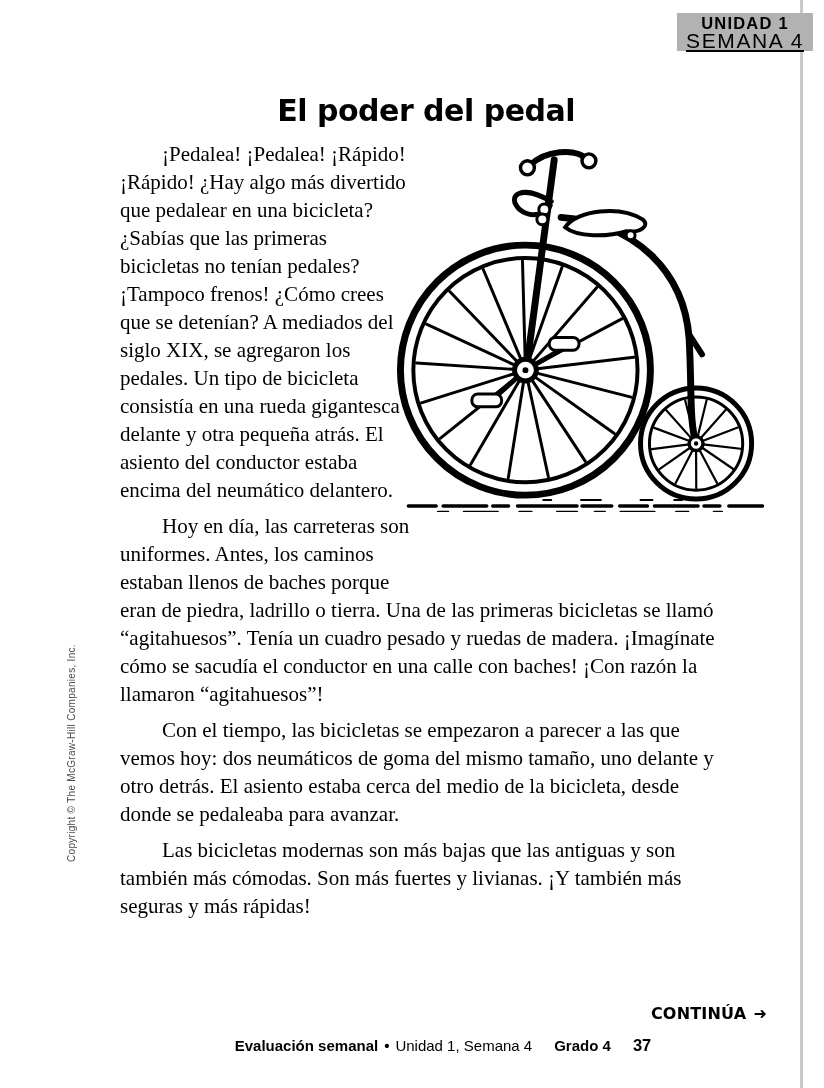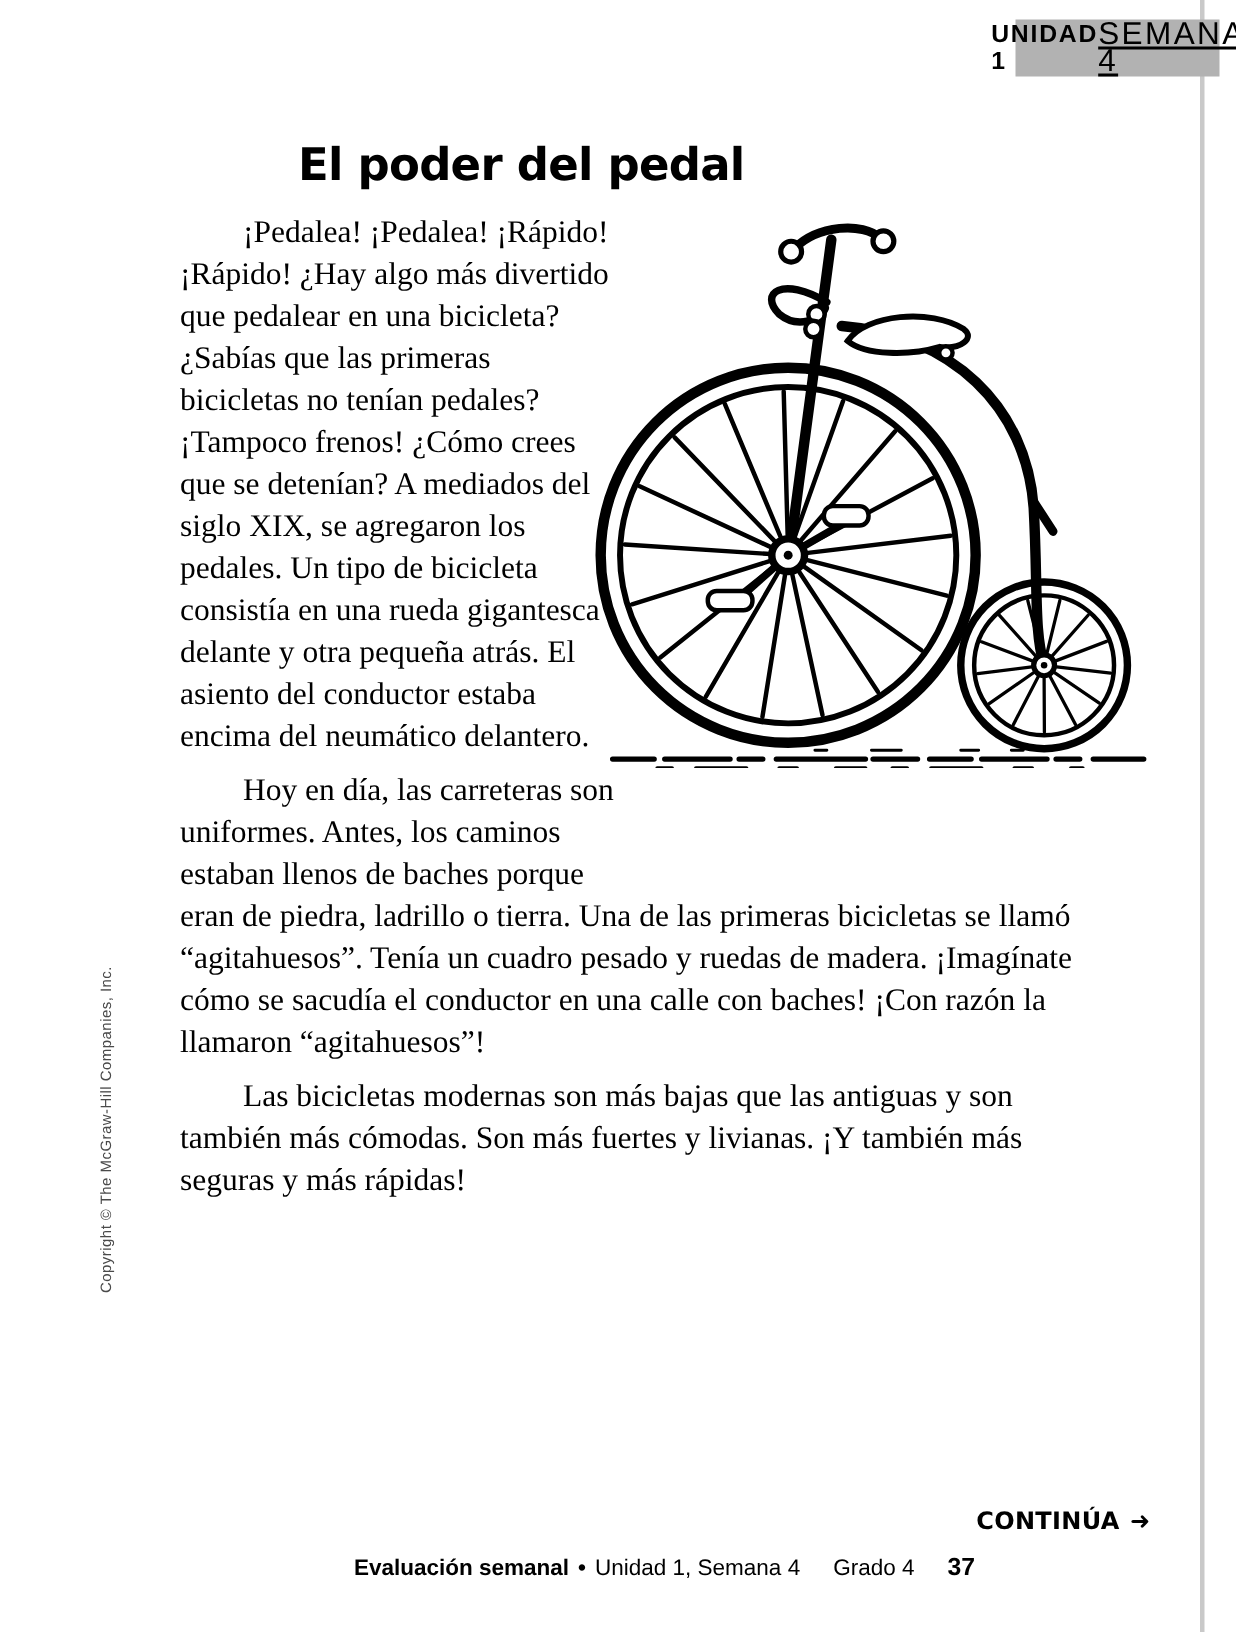--- a/index.html
+++ b/index.html
@@ -2,28 +2,28 @@
 <html lang="es"><head>
 <meta charset="utf-8">
 <style>
   html,body{margin:0;padding:0;background:#fff;}
   .page{position:relative;width:824px;height:1088px;background:#ffffff;overflow:hidden;
         font-family:"Liberation Sans",sans-serif;color:#000;}
   
   .vrule{position:absolute;left:800px;top:0;width:3px;height:1088px;background:#c9c9c9;}
   
   .unit-box{position:absolute;left:677px;top:13px;width:136px;height:38px;background:#b2b2b2;
-            display:flex;flex-direction:row;justify-content:center;align-items:center;line-height:18px;}
+            display:flex;flex-direction:column;justify-content:center;align-items:center;line-height:18px;}
   .unit-box .u1{font-weight:bold;font-size:16.5px;letter-spacing:1.2px;}
   .unit-box .u2{font-weight:normal;font-size:21px;letter-spacing:1.6px;text-decoration:underline;}
   
   .content{position:absolute;left:120px;top:80px;width:600px;}
   .instructions{font-weight:bold;font-size:19px;line-height:25px;white-space:pre-line;
                 font-family:"DejaVu Sans","Liberation Sans",sans-serif;letter-spacing:-0.2px;}
-  .title{width:455px;text-align:center;margin-top:13px;
+  .title{width:455px;text-align:right;margin-top:13px;
          font-family:"DejaVu Sans","Liberation Sans",sans-serif;
          font-weight:900;font-size:30px;letter-spacing:-0.5px;}
   .article{margin-top:12px;font-family:"Liberation Serif",serif;font-size:21px;line-height:28px;}
   .article p{margin:4px 0 8px 0;text-indent:42px;}
   
   .figure{float:right;width:358px;height:440px;margin:0 -48px 0 0;}
   .figure svg{display:block;margin-left:-17px;}
   .figcaption{margin-top:2px;padding-right:36px;
               font-family:"Liberation Sans",sans-serif;font-weight:bold;
               font-size:12.5px;line-height:15px;text-indent:0;}
@@ -32,21 +32,21 @@
   .copyright{position:absolute;left:66px;top:862px;transform:rotate(-90deg);transform-origin:0 0;
              white-space:nowrap;font-size:10px;color:#4a4a4a;letter-spacing:0.3px;}
   
   .continua{position:absolute;right:57px;top:1004px;font-weight:bold;font-size:16px;
             font-family:"DejaVu Sans","Liberation Sans",sans-serif;letter-spacing:0.2px;}
   .continua .arrow{margin-left:7px;}
   .footer{position:absolute;left:120px;right:58px;top:1036px;display:flex;
           justify-content:center;align-items:baseline;font-size:15px;}
   .footer .b{font-weight:bold;}
   .footer .sep{margin:0 6px;font-weight:bold;}
-  .footer .right span{margin-left:22px;}
+  .footer .right span{margin-left:22px;font-weight:bold;}
   .footer .pagenum{font-weight:bold;font-size:16.5px;}
 </style>
 </head>
 <body>
 
 <div class="page">
 
   <div class="vrule"></div>
 
   <div class="unit-box">
@@ -130,20 +130,21 @@
             <circle cx="132" cy="232" r="11" stroke-width="5" fill="#fff"></circle>
             <circle cx="132" cy="232" r="3" fill="#000" stroke="none"></circle>
             <circle cx="304" cy="306" r="7" stroke-width="3.5" fill="#fff"></circle>
             <circle cx="304" cy="306" r="2.2" fill="#000" stroke="none"></circle>
           </g>
         </svg>
       </div>
 
       <p>¡Pedalea! ¡Pedalea! ¡Rápido! ¡Rápido! ¿Hay algo más divertido que pedalear en una bicicleta? ¿Sabías que las primeras bicicletas no tenían pedales? ¡Tampoco frenos! ¿Cómo crees que se detenían? A mediados del siglo XIX, se agregaron los pedales. Un tipo de bicicleta consistía en una rueda gigantesca delante y otra pequeña atrás. El asiento del conductor estaba encima del neumático delantero.</p>
       <p>Hoy en día, las carreteras son uniformes. Antes, los caminos estaban llenos de baches porque eran de piedra, ladrillo o tierra. Una de las primeras bicicletas se llamó “agitahuesos”. Tenía un cuadro pesado y ruedas de madera. ¡Imagínate cómo se sacudía el conductor en una calle con baches! ¡Con razón la llamaron “agitahuesos”!</p>
+      <p>Con el tiempo, las bicicletas se empezaron a parecer a las que vemos hoy: dos neumáticos de goma del mismo tamaño, uno delante y otro detrás. El asiento estaba cerca del medio de la bicicleta, desde donde se pedaleaba para avanzar.</p>
       <p>Las bicicletas modernas son más bajas que las antiguas y son también más cómodas. Son más fuertes y livianas. ¡Y también más seguras y más rápidas!</p>
     </div>
   </div>
 
   <div class="copyright">Copyright © The McGraw-Hill Companies, Inc.</div>
 
   <div class="continua"><span>CONTINÚA</span><span class="arrow">➜</span></div>
 
   <div class="footer">
     <div class="left"><span class="b">Evaluación semanal</span><span class="sep">•</span><span>Unidad 1, Semana 4</span></div>

